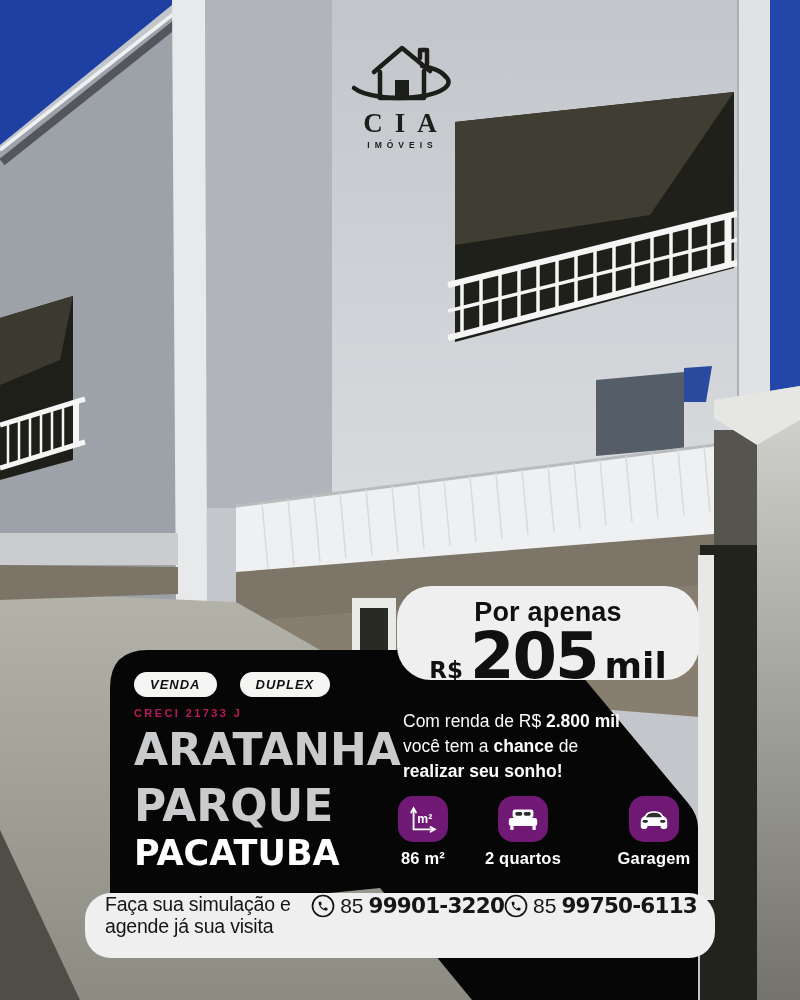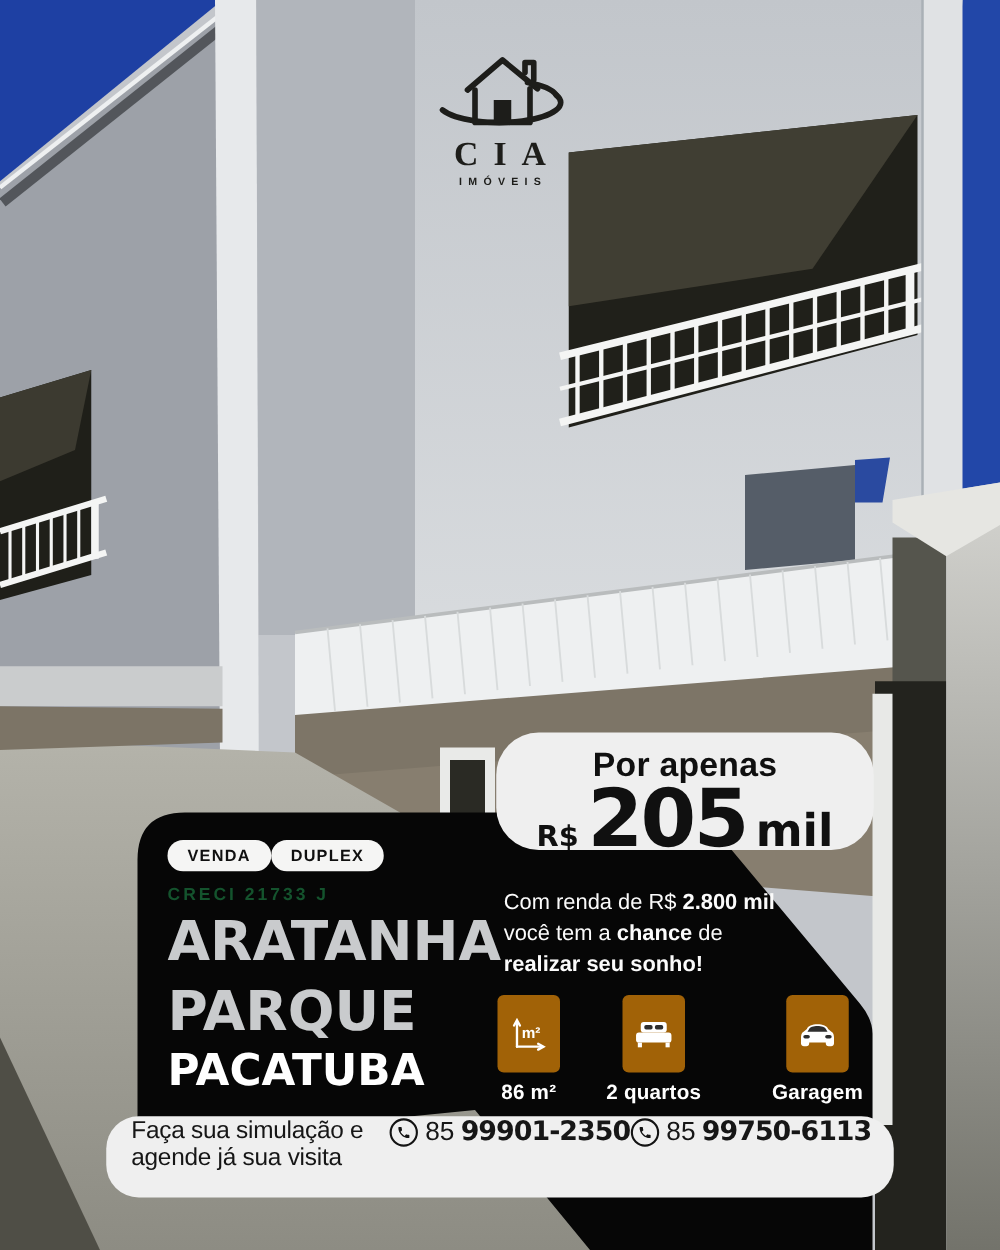--- a/index.html
+++ b/index.html
@@ -19,37 +19,37 @@
               background:#efefef;border-radius:34px;text-align:center;color:#101010;}
   .price-card .intro{font-size:27px;font-weight:700;margin-top:11px;letter-spacing:.2px;}
   .price-row{display:flex;justify-content:center;align-items:baseline;gap:7px;margin-top:-2px;}
   .price-row .cur{font-family:"DejaVu Sans",sans-serif;font-weight:700;font-size:23px;}
   .price-row .amt{font-family:"DejaVu Sans",sans-serif;font-weight:700;font-size:64px;
                   letter-spacing:-2px;line-height:.95;}
   .price-row .unit{font-family:"DejaVu Sans",sans-serif;font-weight:700;font-size:36px;}
 
   
   .listing{position:absolute;left:134px;top:672px;width:276px;color:#fff;}
-  .badges{display:flex;gap:0;}
+  .badges{display:flex;gap:23px;font-style:italic;}
   .pill{background:#f5f5f4;color:#101010;font-size:13px;font-weight:700;letter-spacing:1px;
         padding:6px 16px;border-radius:999px;line-height:1;}
-  .creci{margin-top:10px;font-size:14px;font-weight:600;letter-spacing:2.4px;color:#14532d;}
+  .creci{margin-top:10px;font-size:11px;font-weight:600;letter-spacing:2.4px;color:#be185d;}
   .t1{font-family:"DejaVu Sans",sans-serif;font-weight:700;font-size:44px;line-height:50px;
       color:#c9cbcd;margin-top:6px;letter-spacing:0;}
   .t3{font-family:"DejaVu Sans",sans-serif;font-weight:700;font-size:35px;line-height:44px;color:#ffffff;}
 
   
   .pitch{position:absolute;left:403px;top:709px;width:250px;color:#fbfbfb;
          font-size:17.5px;line-height:25px;}
   .pitch b{font-weight:700;}
 
   
   .feature{position:absolute;top:796px;text-align:center;color:#fff;}
   .f1{left:380px;width:86px;} .f2{left:477px;width:92px;} .f3{left:608px;width:92px;}
-  .tile{width:50px;height:62px;border-radius:5px;background:#a16207;margin:0 auto;
+  .tile{width:50px;height:46px;border-radius:15px;background:#701a75;margin:0 auto;
         display:flex;align-items:center;justify-content:center;}
   .flabel{margin-top:7px;font-size:16.5px;font-weight:700;letter-spacing:.2px;}
 
   
   .contact{position:absolute;left:85px;top:893px;width:630px;height:65px;background:#efefef;
            border-radius:26px;display:flex;align-items:flex-start;box-sizing:border-box;
            padding:0 18px 0 20px;color:#161616;justify-content:space-between;}
   .cta{font-size:19.5px;line-height:22px;letter-spacing:-.2px;}
   .phones{display:flex;align-items:center;gap:0;}
   .phone{display:flex;align-items:center;gap:5px;}
@@ -293,21 +293,21 @@
       <div>Faça sua simulação e</div>
       <div>agende já sua visita</div>
     </div>
     <div class="phones">
       <div class="phone">
         <svg width="24" height="24" viewBox="0 0 24 24" aria-hidden="true">
           <circle cx="12" cy="12" r="10.5" fill="none" stroke="#131313" stroke-width="1.7"></circle>
           <path transform="translate(6.2,6.2) scale(0.49)" fill="#131313" d="M6.62,10.79c1.44,2.83 3.76,5.14 6.59,6.59l2.2,-2.2c0.27,-0.27 0.67,-0.36 1.02,-0.24 1.12,0.37 2.33,0.57 3.57,0.57 0.55,0 1,0.45 1,1V20c0,0.55 -0.45,1 -1,1 -9.39,0 -17,-7.61 -17,-17 0,-0.55 0.45,-1 1,-1h3.5c0.55,0 1,0.45 1,1 0,1.25 0.2,2.45 0.57,3.57 0.11,0.35 0.03,0.74 -0.25,1.02l-2.2,2.2z"></path>
         </svg>
         <span class="ddd">85</span>
-        <span class="num">99901-2350</span>
+        <span class="num">99901-3220</span>
       </div>
       <div class="phone">
         <svg width="24" height="24" viewBox="0 0 24 24" aria-hidden="true">
           <circle cx="12" cy="12" r="10.5" fill="none" stroke="#131313" stroke-width="1.7"></circle>
           <path transform="translate(6.2,6.2) scale(0.49)" fill="#131313" d="M6.62,10.79c1.44,2.83 3.76,5.14 6.59,6.59l2.2,-2.2c0.27,-0.27 0.67,-0.36 1.02,-0.24 1.12,0.37 2.33,0.57 3.57,0.57 0.55,0 1,0.45 1,1V20c0,0.55 -0.45,1 -1,1 -9.39,0 -17,-7.61 -17,-17 0,-0.55 0.45,-1 1,-1h3.5c0.55,0 1,0.45 1,1 0,1.25 0.2,2.45 0.57,3.57 0.11,0.35 0.03,0.74 -0.25,1.02l-2.2,2.2z"></path>
         </svg>
         <span class="ddd">85</span>
         <span class="num">99750-6113</span>
       </div>
     </div>

